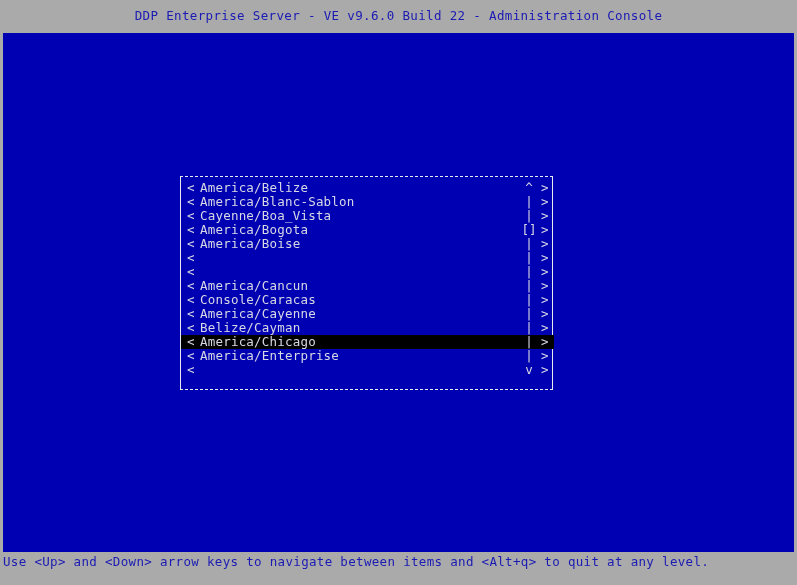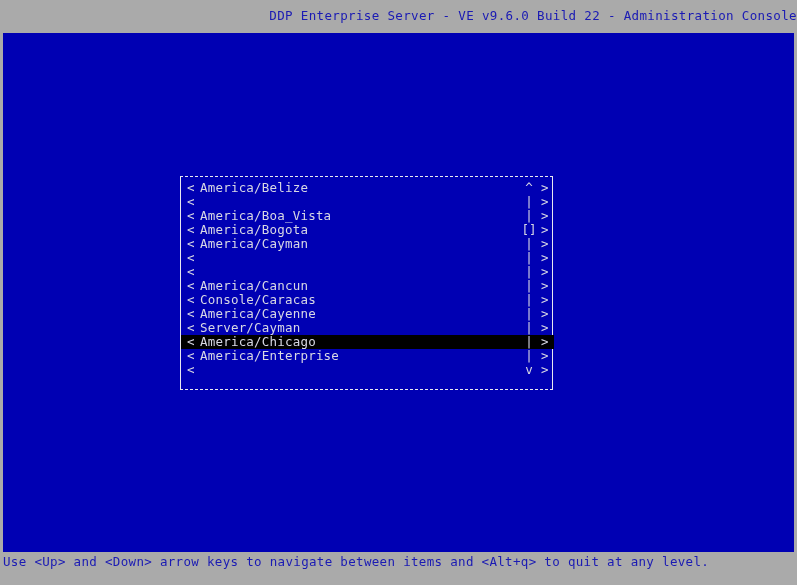--- a/index.html
+++ b/index.html
@@ -23,21 +23,21 @@
   
   #titlebar {
     position: absolute;
     left: 0;
     top: 0;
     width: 797px;
     height: 33px;
     background: #aaaaaa;
     display: flex;
     align-items: center;
-    justify-content: flex-end;
+    justify-content: center;
   }
   #titlebar-text {
     color: #1a1ab4;
     font-family: "DejaVu Sans Mono", "Liberation Mono", monospace;
     font-size: 12.5px;
     letter-spacing: 0.35px;
     white-space: pre;
     line-height: 1;
   }
   
@@ -135,30 +135,30 @@
 
   <div id="titlebar">
     <span id="titlebar-text">DDP Enterprise Server - VE v9.6.0 Build 22 - Administration Console</span>
   </div>
 
   <div id="console">
 
     <div id="listbox">
       <div id="list-inner">
           <div class="row"><span class="left-arrow">&lt;</span><span class="label">America/Belize</span><span class="scroll-glyph">^</span><span class="right-arrow">&gt;</span></div>
-          <div class="row"><span class="left-arrow">&lt;</span><span class="scroll-glyph">|</span><span class="right-arrow">&gt;</span></div>
-          <div class="row"><span class="left-arrow">&lt;</span><span class="label">America/Boa_Vista</span><span class="scroll-glyph">|</span><span class="right-arrow">&gt;</span></div>
+          <div class="row"><span class="left-arrow">&lt;</span><span class="label">America/Blanc-Sablon</span><span class="scroll-glyph">|</span><span class="right-arrow">&gt;</span></div>
+          <div class="row"><span class="left-arrow">&lt;</span><span class="label">Cayenne/Boa_Vista</span><span class="scroll-glyph">|</span><span class="right-arrow">&gt;</span></div>
           <div class="row"><span class="left-arrow">&lt;</span><span class="label">America/Bogota</span><span class="scroll-glyph">[]</span><span class="right-arrow">&gt;</span></div>
-          <div class="row"><span class="left-arrow">&lt;</span><span class="label">America/Cayman</span><span class="scroll-glyph">|</span><span class="right-arrow">&gt;</span></div>
+          <div class="row"><span class="left-arrow">&lt;</span><span class="label">America/Boise</span><span class="scroll-glyph">|</span><span class="right-arrow">&gt;</span></div>
           <div class="row"><span class="left-arrow">&lt;</span><span class="scroll-glyph">|</span><span class="right-arrow">&gt;</span></div>
           <div class="row"><span class="left-arrow">&lt;</span><span class="scroll-glyph">|</span><span class="right-arrow">&gt;</span></div>
           <div class="row"><span class="left-arrow">&lt;</span><span class="label">America/Cancun</span><span class="scroll-glyph">|</span><span class="right-arrow">&gt;</span></div>
           <div class="row"><span class="left-arrow">&lt;</span><span class="label">Console/Caracas</span><span class="scroll-glyph">|</span><span class="right-arrow">&gt;</span></div>
           <div class="row"><span class="left-arrow">&lt;</span><span class="label">America/Cayenne</span><span class="scroll-glyph">|</span><span class="right-arrow">&gt;</span></div>
-          <div class="row"><span class="left-arrow">&lt;</span><span class="label">Server/Cayman</span><span class="scroll-glyph">|</span><span class="right-arrow">&gt;</span></div>
+          <div class="row"><span class="left-arrow">&lt;</span><span class="label">Belize/Cayman</span><span class="scroll-glyph">|</span><span class="right-arrow">&gt;</span></div>
           <div class="row selected"><span class="left-arrow">&lt;</span><span class="label">America/Chicago</span><span class="scroll-glyph">|</span><span class="right-arrow">&gt;</span></div>
           <div class="row"><span class="left-arrow">&lt;</span><span class="label">America/Enterprise</span><span class="scroll-glyph">|</span><span class="right-arrow">&gt;</span></div>
           <div class="row"><span class="left-arrow">&lt;</span><span class="scroll-glyph">v</span><span class="right-arrow">&gt;</span></div>
         </div>
     </div>
 
   </div>
 
   <div id="statusbar">
     <span id="statusbar-text">Use &lt;Up&gt; and &lt;Down&gt; arrow keys to navigate between items and &lt;Alt+q&gt; to quit at any level.</span>

